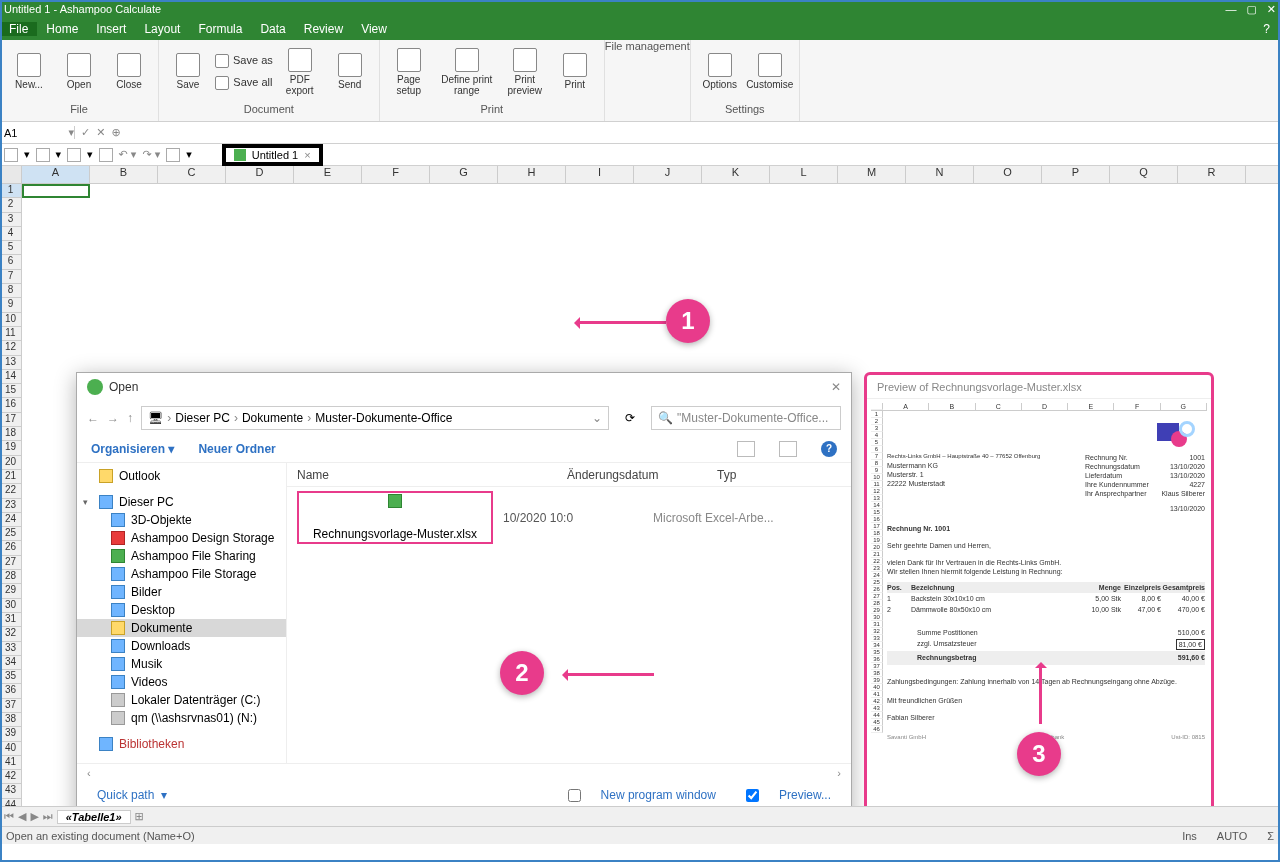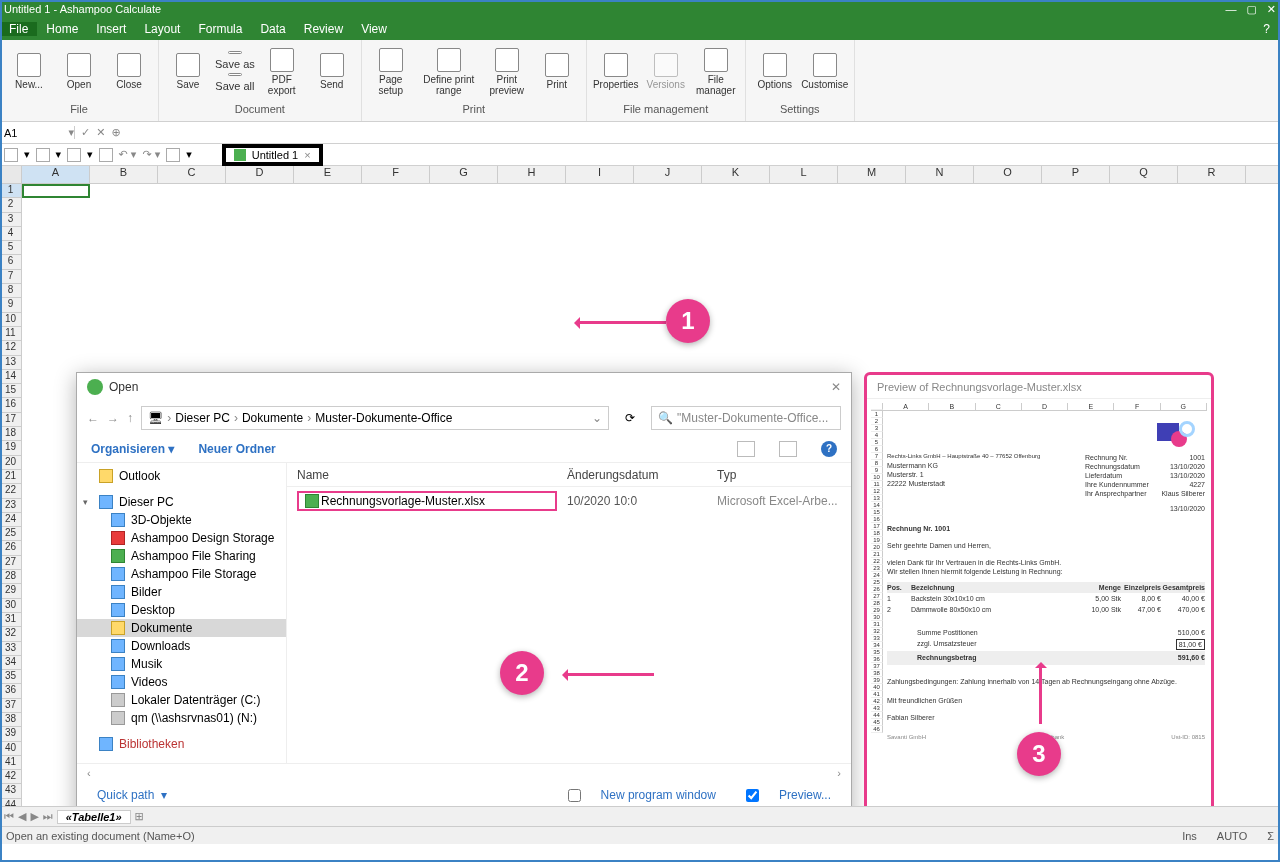--- a/index.html
+++ b/index.html
@@ -18,21 +18,21 @@
 .menubar .spacer { flex: 1; }
 .menubar .help { padding-right: 10px; cursor: pointer; }
 
 
 .ribbon { height: 82px; background: #f6f6f6; border-bottom: 1px solid #d0d0d0; display: flex; }
 .ribbon-group { display: flex; flex-direction: column; align-items: center; border-right: 1px solid #e0e0e0; }
 .ribbon-group .btns { display: flex; flex: 1; align-items: center; padding: 2px 6px; gap: 4px; }
 .ribbon-group .grp-label { font-size: 11px; color: #555; height: 18px; }
 .rbtn { display: flex; flex-direction: column; align-items: center; justify-content: center; width: 46px; height: 58px; font-size: 10px; color: #333; text-align: center; cursor: pointer; line-height: 1.1; }
 .rbtn .ricon { width: 24px; height: 24px; border: 1px solid #888; border-radius: 2px; margin-bottom: 2px; background: #fff; }
-.rbtn.small { width: auto; flex-direction: column; height: 20px; font-size: 11px; gap: 4px; }
+.rbtn.small { width: auto; flex-direction: row; height: 20px; font-size: 11px; gap: 4px; }
 .rbtn.small .ricon { width: 14px; height: 14px; margin: 0; }
 .stack { display: flex; flex-direction: column; gap: 2px; }
 
 
 .formulabar { height: 22px; border-bottom: 1px solid #d0d0d0; display: flex; align-items: center; font-size: 11px; }
 .cellref { width: 75px; border-right: 1px solid #ccc; padding-left: 4px; display:flex; align-items:center; justify-content:space-between; }
 .fx-icons { padding: 0 6px; color: #888; display:flex; gap:6px; }
 .fxinput { flex: 1; padding-left: 4px; }
 
 
@@ -80,21 +80,21 @@
 .tree-item.pc { font-weight:normal; }
 .tree-item.pc::before { content:"▾"; position:absolute; left:6px; font-size:9px; color:#666; }
 .tree-item.sel { background:#d8d8d8; }
 .od-files { flex:1; display:flex; flex-direction:column; }
 .fl-head { display:flex; font-size:12px; color:#444; border-bottom:1px solid #eee; height:24px; align-items:center; }
 .fl-head div { padding-left:10px; }
 .fl-name { width:270px; }
 .fl-date { width:150px; }
 .fl-type { flex:1; }
 .fl-row { display:flex; font-size:12px; padding:4px 0; align-items:center; }
-.fl-row .fname-box { margin-left:10px; border:2px solid #e83b8b; padding:1px 6px; width:260px; display:flex; align-items:center; gap:2px; }
+.fl-row .fname-box { margin-left:10px; border:2px solid #e83b8b; padding:1px 6px; width:196px; display:flex; align-items:center; gap:19px;flex-direction:column; }
 .fl-row .ficon { width:14px; height:14px; background:#4caf50; border:1px solid #2f8533; }
 .fl-row .fdate { width:150px; color:#555; padding-left:10px; }
 .fl-row .ftype { color:#888; padding-left:10px; }
 .od-scroll { height:18px; border-top:1px solid #eee; display:flex; align-items:center; padding:0 10px; color:#888; font-size:11px; }
 .od-options { height:28px; display:flex; align-items:center; padding:0 20px; gap:30px; font-size:12px; }
 .od-options .qp { color:#2e71c3; cursor:pointer; }
 .chk { display:flex; align-items:center; gap:20px; }
 .chk input { width:13px; height:13px; }
 
 
@@ -226,34 +226,20 @@
           <span>Print preview</span>
         </div>
       <div class="rbtn">
           <div class="ricon"></div>
           <span>Print</span>
         </div>
     </div>
     <div class="grp-label">Print</div>
   </div>
   <div class="ribbon-group">
-    <div class="btns">
-      <div class="rbtn">
-          <div class="ricon"></div>
-          <span>Properties</span>
-        </div>
-      <div class="rbtn" style="opacity:.5">
-          <div class="ricon"></div>
-          <span>Versions</span>
-        </div>
-      <div class="rbtn">
-          <div class="ricon"></div>
-          <span>File manager</span>
-        </div>
-    </div>
     <div class="grp-label">File management</div>
   </div>
   <div class="ribbon-group">
     <div class="btns">
       <div class="rbtn">
           <div class="ricon"></div>
           <span>Options</span>
         </div>
       <div class="rbtn">
           <div class="ricon"></div>

